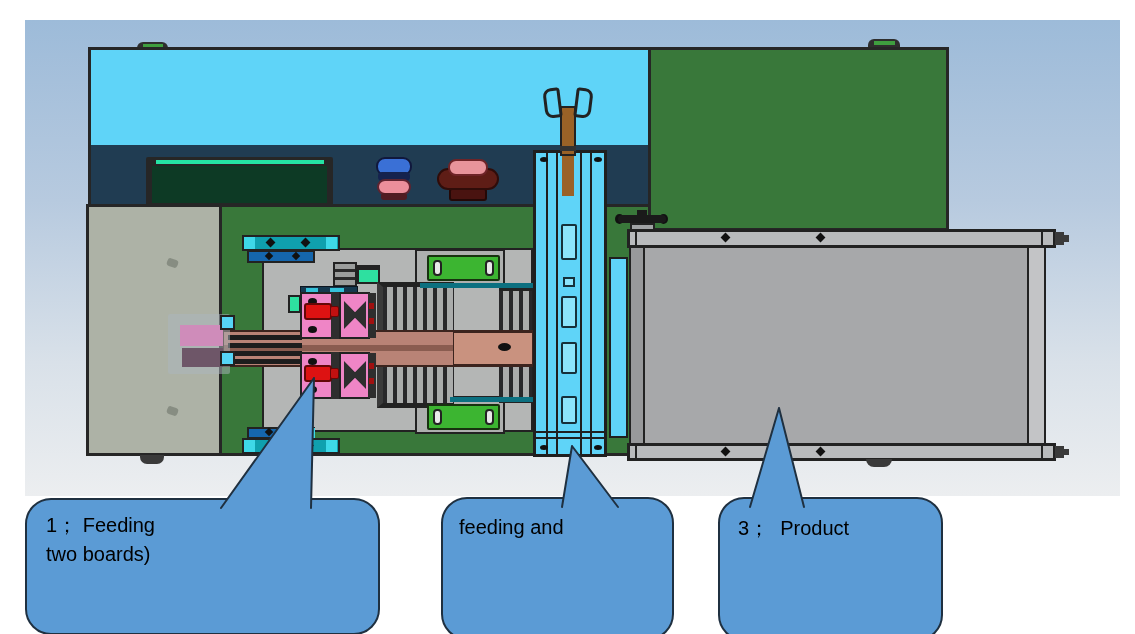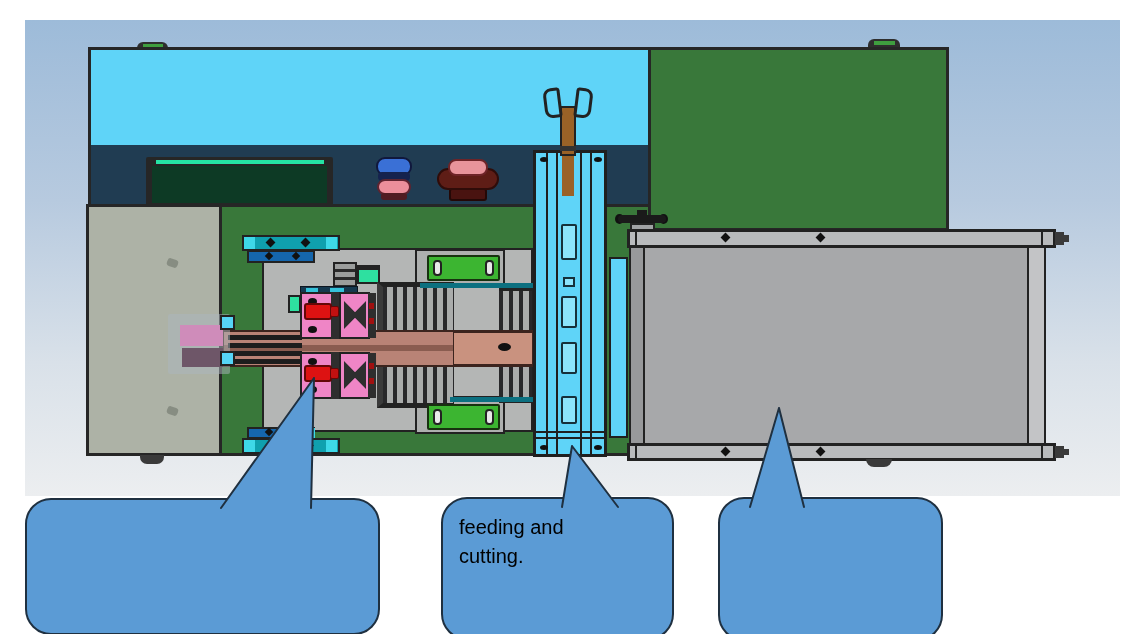--- a/index.html
+++ b/index.html
@@ -177,26 +177,28 @@
   <div class="a" style="left:1041px;top:445px;width:13px;height:14px;border-left:2px solid #222;"></div>
   <div class="dia" style="left:722px;top:448px;width:7px;height:7px;"></div>
   <div class="dia" style="left:817px;top:448px;width:7px;height:7px;"></div>
   <div class="a" style="left:1055px;top:446px;width:9px;height:12px;background:#3a3a3a;"></div>
   <div class="a" style="left:1063px;top:449px;width:6px;height:6px;background:#3a3a3a;"></div>
   <div class="a" style="left:866px;top:459px;width:26px;height:8px;background:#3a3a3a;border-radius:0 0 8px 8px;"></div>
 
   <div class="a" style="left:140px;top:455px;width:24px;height:9px;background:#3a3a3a;border-radius:0 0 7px 7px;"></div>
 
   <div class="callout" style="left:25px;top:498px;width:332px;height:122px;padding:11px 0 0 19px;">
+    <div>1；&nbsp;Feeding</div>
+    <div>two boards)</div>
   </div>
   <div class="callout" style="left:441px;top:497px;width:213px;height:125px;padding:14px 0 0 16px;">
     <div>feeding and</div>
-    <div>cutting.</div>
   </div>
   <div class="callout" style="left:718px;top:497px;width:203px;height:125px;padding:15px 0 0 18px;">
+    <div>3；&nbsp;&nbsp;Product</div>
   </div>
 
   <svg width="1135" height="634" style="pointer-events:none;">
     <polygon points="314,378 221,508 311,508" fill="#5b9bd5"></polygon>
     <path d="M314,378 L221,508 M314,378 L311,508" stroke="#1f3040" stroke-width="2" fill="none" stroke-linecap="round"></path>
     <polygon points="572,446 562,507 618,507" fill="#5b9bd5"></polygon>
     <path d="M572,446 L562,507 M572,446 L618,507" stroke="#1f3040" stroke-width="2" fill="none" stroke-linecap="round"></path>
     <polygon points="779,408 750,507 804,507" fill="#5b9bd5"></polygon>
     <path d="M779,408 L750,507 M779,408 L804,507" stroke="#1f3040" stroke-width="2" fill="none" stroke-linecap="round"></path>
   </svg>

